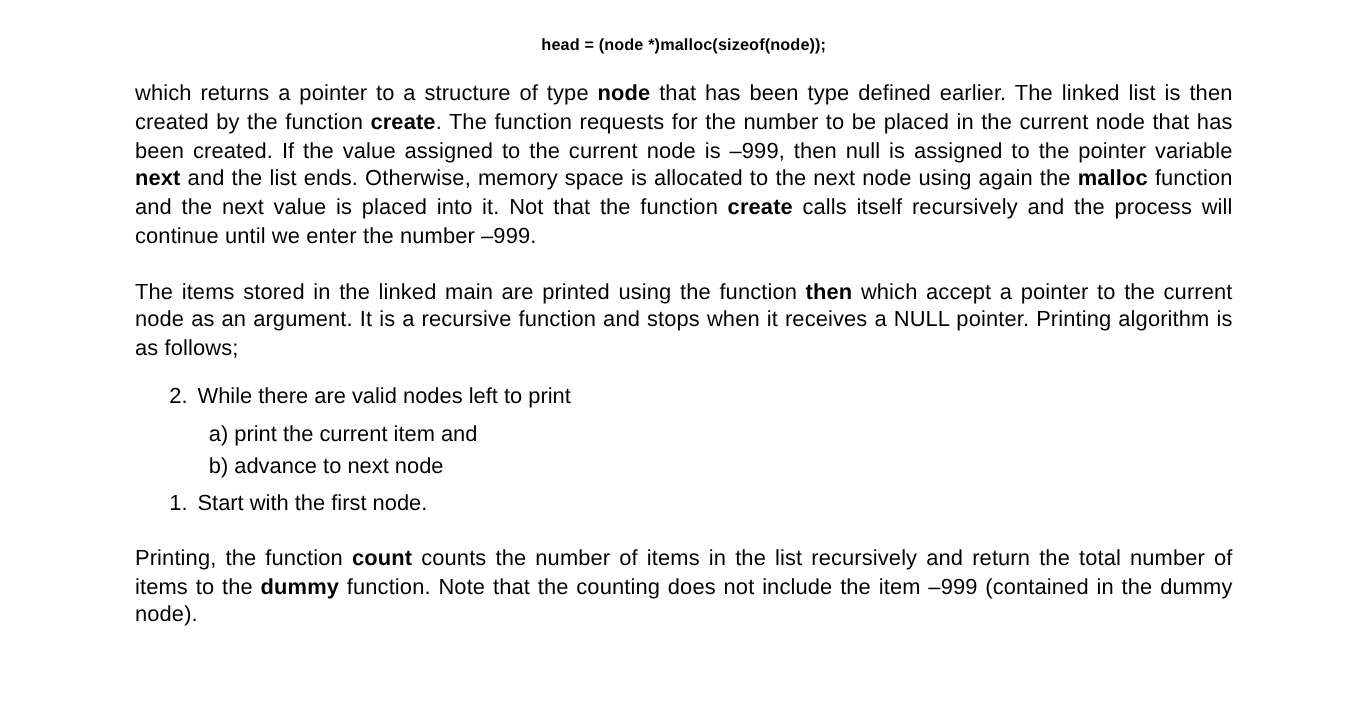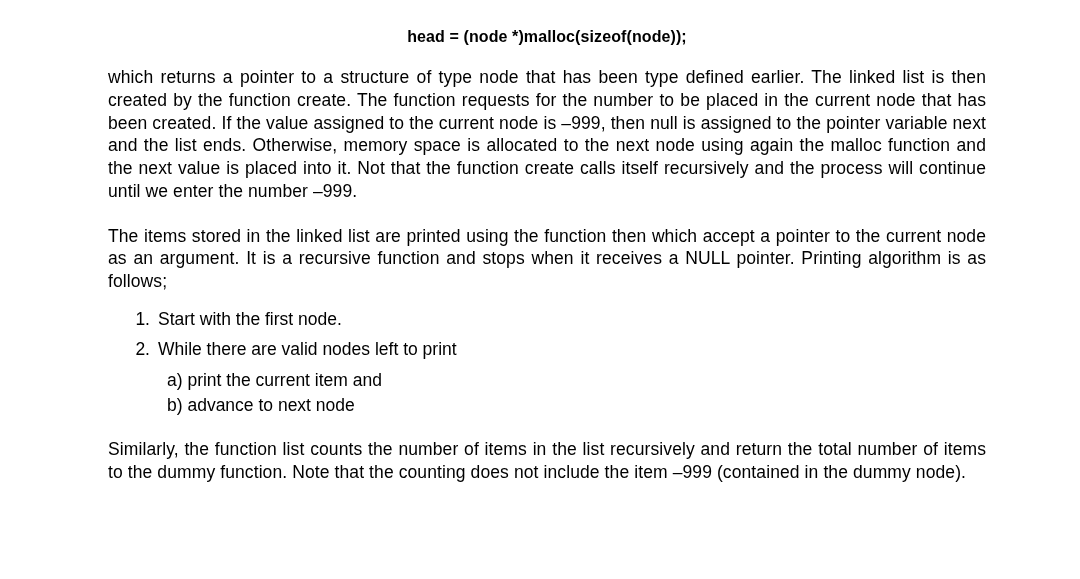--- a/index.html
+++ b/index.html
@@ -12,38 +12,38 @@
       box-sizing: border-box;
     }
 
     .page {
       padding: 28px 94px 0 108px;
     }
 
     .code-line {
       font-weight: 700;
       text-align: center;
-      font-size: 16px;
+      font-size: 13px;
       margin: 0 0 20px;
       letter-spacing: 0.1px;
     }
 
     .para {
       font-size: 17.5px;
       margin: 0 0 22px;
       letter-spacing: 0.1px;
       line-height: 1.3;
     }
 
     .justify {
       text-align: justify;
     }
 
     .para b, .para .bold {
-      font-weight: 400;
+      font-weight: 700;
     }
 
     ol.numbered {
       list-style: none;
       margin: -6px 0 22px 0;
       padding: 0 0 0 50px;
       font-size: 17.5px;
     }
 
     ol.numbered > li {
@@ -75,33 +75,33 @@
 
 <div class="page">
 
   <p class="code-line">head = (node *)malloc(sizeof(node));</p>
 
   <p class="para justify">
     <span>which returns a pointer to a structure of type </span><b>node</b><span> that has been type defined earlier.  The linked list is then created by the function </span><b>create</b><span>.  The function requests for the number to be placed in the current node that has been created.  If the value assigned to the current node is –999, then null is assigned to the pointer variable </span><b>next</b><span> and the list ends.  Otherwise, memory space is allocated to the next node using again the </span><b>malloc</b><span> function and the next value is placed into it.  Not that the function </span><b>create</b><span> calls itself recursively and the process will continue until we enter the number –999.</span>
   </p>
 
   <p class="para justify">
-    <span>The items stored in the linked list are printed using the function </span><b>then</b><span> which accept a pointer to the current node as an argument.  It is a recursive function and stops when it receives a NULL pointer.  Printing algorithm is as follows;</span>
+    <span>The items stored in the linked main are printed using the function </span><b>then</b><span> which accept a pointer to the current node as an argument.  It is a recursive function and stops when it receives a NULL pointer.  Printing algorithm is as follows;</span>
   </p>
 
   <ol class="numbered">
-    <li data-idx="1">
-      <span>Start with the first node.</span>
-    </li>
     <li data-idx="2">
       <span>While there are valid nodes left to print</span>
       <ul class="sub">
         <li>a) print the current item and</li>
         <li>b) advance to next node</li>
       </ul>
     </li>
+    <li data-idx="1">
+      <span>Start with the first node.</span>
+    </li>
   </ol>
 
   <p class="para justify">
-    <span>Similarly, the function </span><b>list</b><span> counts the number of items in the list recursively and return the total number of items to the </span><b>dummy</b><span> function. Note that the counting does not include the item –999 (contained in the dummy node).</span>
+    <span>Printing, the function </span><b>count</b><span> counts the number of items in the list recursively and return the total number of items to the </span><b>dummy</b><span> function. Note that the counting does not include the item –999 (contained in the dummy node).</span>
   </p>
 
 </div>
 
 </body></html>

